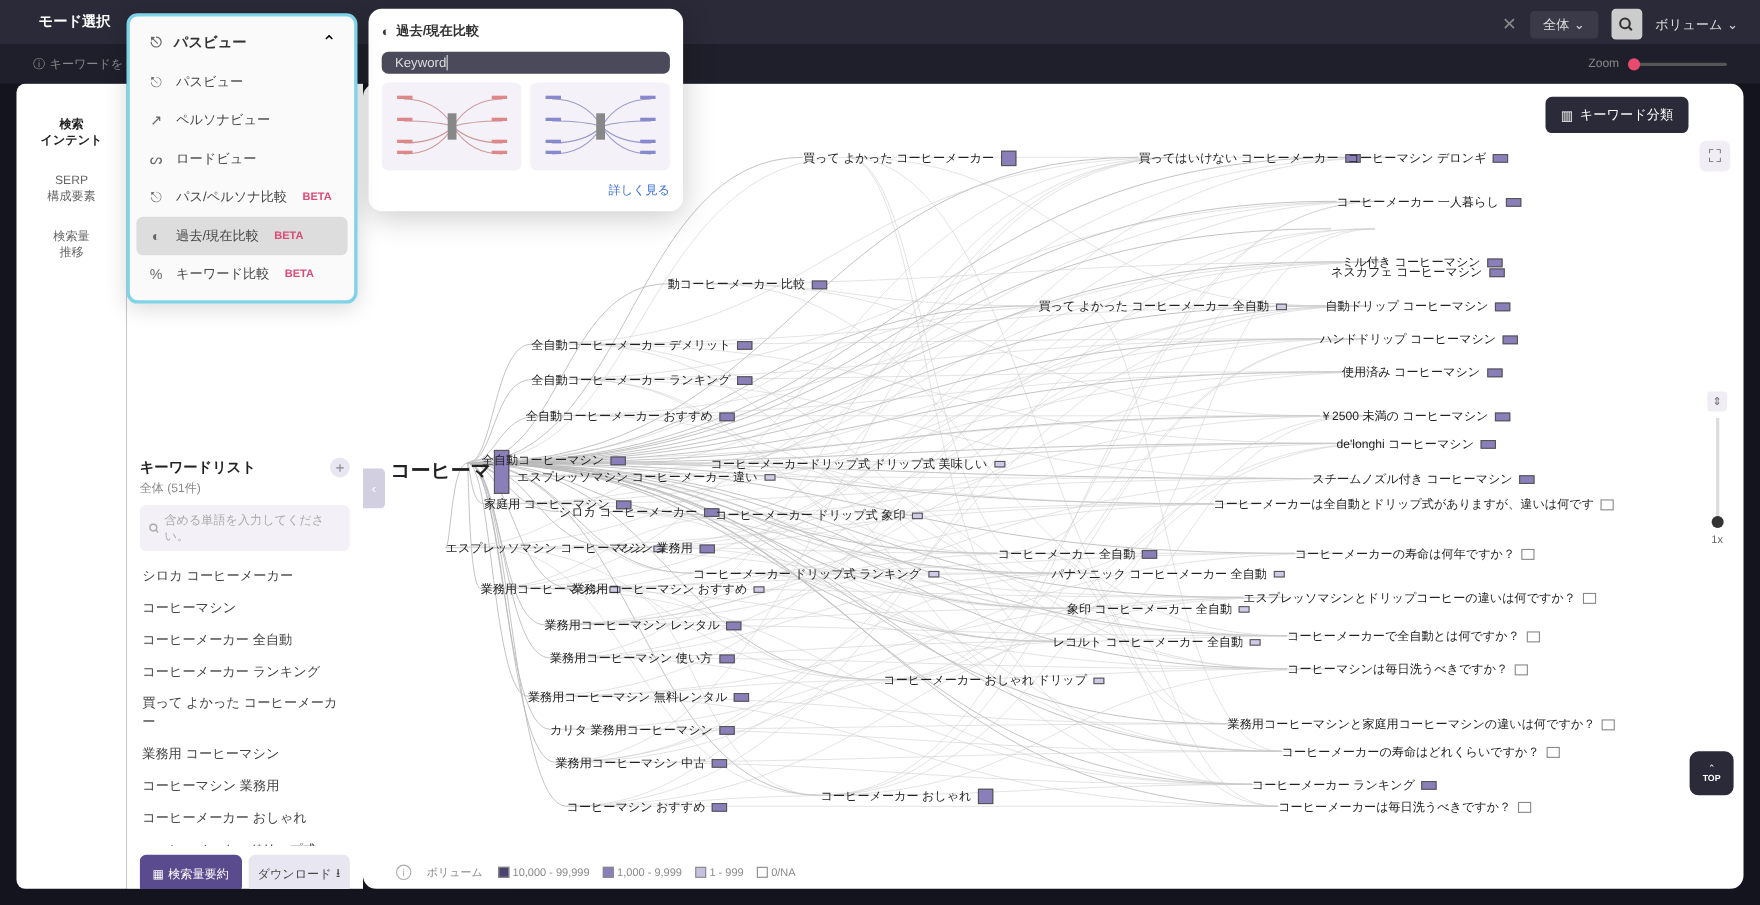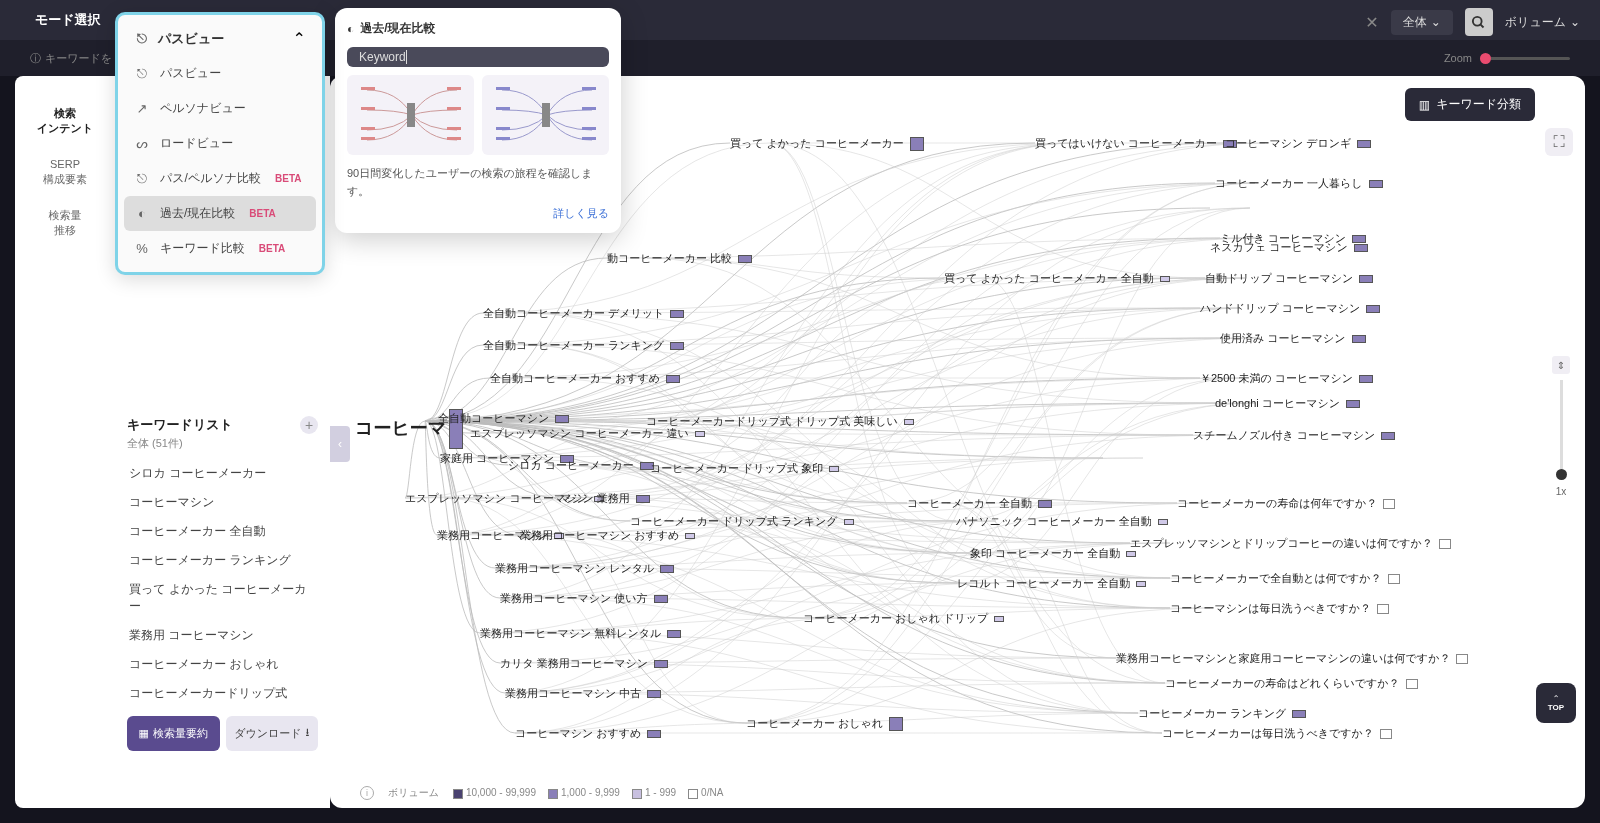--- a/index.html
+++ b/index.html
@@ -116,27 +116,35 @@
     <div class="lt-item">検索量<br>推移</div>
   </div>
 
 <div class="side-panel">
   <div class="kw-section">
     <div class="kw-title-row">
       <div class="kw-title">キーワードリスト</div>
       <div class="kw-add">+</div>
     </div>
     <div class="kw-sub">全体 (51件)</div>
+    <div class="kw-search">
+      <svg width="11" height="11" viewBox="0 0 24 24" fill="none" stroke="#aaa" stroke-width="3">
+          <circle cx="10" cy="10" r="7"></circle>
+          <line x1="20" y1="20" x2="15" y2="15"></line>
+        </svg>
+      <span>含める単語を入力してください。</span>
+    </div>
     <div class="kw-list" id="kw-list">
         <div class="kw-item">シロカ コーヒーメーカー</div>
         <div class="kw-item">コーヒーマシン</div>
         <div class="kw-item">コーヒーメーカー 全自動</div>
         <div class="kw-item">コーヒーメーカー ランキング</div>
         <div class="kw-item">買って よかった コーヒーメーカー</div>
         <div class="kw-item">業務用 コーヒーマシン</div>
+        <div class="kw-item">コーヒーマシン 業務用</div>
         <div class="kw-item">コーヒーメーカー おしゃれ</div>
         <div class="kw-item">コーヒーメーカードリップ式</div>
       </div>
     <div class="kw-btns">
       <div class="kw-btn primary">
         <span>▦</span>
         <span>検索量要約</span>
       </div>
       <div class="kw-btn secondary">
         <span>ダウンロード</span>
@@ -230,21 +238,20 @@
             <rect x="14" y="62" width="14" height="3"></rect>
             <rect x="100" y="12" width="14" height="3"></rect>
             <rect x="100" y="32" width="14" height="3"></rect>
             <rect x="100" y="52" width="14" height="3"></rect>
             <rect x="100" y="62" width="14" height="3"></rect>
           </g>
           <rect x="60" y="28" width="8" height="24" fill="#888"></rect>
         </svg>
     </div>
   </div>
-  <div class="tc-desc">90日間変化したユーザーの検索の旅程を確認します。</div>
   <div class="tc-link">詳しく見る</div>
 </div>
 
 <div class="canvas">
   <div class="collapse-btn">‹</div>
   <div class="canvas-btn-tr">
     <span>▥</span>
     <span>キーワード分類</span>
   </div>
   <div class="fullscreen-btn">⛶</div>
@@ -447,30 +454,31 @@
       <div class="node-label" style="left: 885px; top: 100px;"><span>コーヒーメーカー 一人暮らし</span> <span class="node-box sm"></span></div>
       <div class="node-label" style="left: 880px; top: 125px; margin-top: 39px;"><span>ネスカフェ コーヒーマシン</span> <span class="node-box sm"></span></div>
       <div class="node-label" style="left: 890px; top: 155px;"><span>ミル付き コーヒーマシン</span> <span class="node-box sm"></span></div>
       <div class="node-label" style="left: 277px; top: 175px;"><span>動コーヒーメーカー 比較</span> <span class="node-box sm"></span></div>
       <div class="node-label" style="left: 614px; top: 195px;"><span>買って よかった コーヒーメーカー 全自動</span> <span class="node-box tiny"></span></div>
       <div class="node-label" style="left: 875px; top: 195px;"><span>自動ドリップ コーヒーマシン</span> <span class="node-box sm"></span></div>
       <div class="node-label" style="left: 153px; top: 230px;"><span>全自動コーヒーメーカー デメリット</span> <span class="node-box sm"></span></div>
       <div class="node-label" style="left: 870px; top: 225px;"><span>ハンドドリップ コーヒーマシン</span> <span class="node-box sm"></span></div>
       <div class="node-label" style="left: 153px; top: 262px;"><span>全自動コーヒーメーカー ランキング</span> <span class="node-box sm"></span></div>
       <div class="node-label" style="left: 890px; top: 255px;"><span>使用済み コーヒーマシン</span> <span class="node-box sm"></span></div>
-      <div class="node-label" style="left: 160px; top: 295px;"><span>全自動コーヒーメーカー おすすめ</span> <span class="node-box sm"></span></div>
+      <div class="node-label" style="left: 148px; top: 295px;"><span>全自動コーヒーメーカー おすすめ</span> <span class="node-box sm"></span></div>
       <div class="node-label" style="left: 870px; top: 295px;"><span>￥2500 未満の コーヒーマシン</span> <span class="node-box sm"></span></div>
       <div class="node-label" style="left: 108px; top: 335px;"><span>全自動コーヒーマシン</span> <span class="node-box sm"></span></div>
       <div class="node-label" style="left: 316px; top: 338px;"><span>コーヒーメーカードリップ式 ドリップ式 美味しい</span> <span class="node-box tiny"></span></div>
       <div class="node-label" style="left: 885px; top: 320px;"><span>de'longhi コーヒーマシン</span> <span class="node-box sm"></span></div>
       <div class="node-label" style="left: 140px; top: 350px;"><span>エスプレッソマシン コーヒーメーカー 違い</span> <span class="node-box tiny"></span></div>
       <div class="node-label" style="left: 863px; top: 352px;"><span>スチームノズル付き コーヒーマシン</span> <span class="node-box sm"></span></div>
       <div class="node-label" style="left: 110px; top: 375px;"><span>家庭用 コーヒーマシン</span> <span class="node-box sm"></span></div>
       <div class="node-label" style="left: 178px; top: 382px;"><span>シロカ コーヒーメーカー</span> <span class="node-box sm"></span></div>
       <div class="node-label" style="left: 320px; top: 385px;"><span>コーヒーメーカー ドリップ式 象印</span> <span class="node-box tiny"></span></div>
+      <div class="node-label" style="left: 773px; top: 375px;"><span>コーヒーメーカーは全自動とドリップ式がありますが、違いは何です</span> <span class="node-box wh"></span></div>
       <div class="node-label" style="left: 75px; top: 415px;"><span>エスプレッソマシン コーヒーマシン</span> <span class="node-box tiny"></span></div>
       <div class="node-label" style="left: 230px; top: 415px;"><span>マシン 業務用</span> <span class="node-box sm"></span></div>
       <div class="node-label" style="left: 577px; top: 420px;"><span>コーヒーメーカー 全自動</span> <span class="node-box sm"></span></div>
       <div class="node-label" style="left: 847px; top: 420px; text-align: right;"><span>コーヒーメーカーの寿命は何年ですか？</span> <span class="node-box wh"></span></div>
       <div class="node-label" style="left: 300px; top: 438px;"><span>コーヒーメーカー ドリップ式 ランキング</span> <span class="node-box tiny"></span></div>
       <div class="node-label" style="left: 626px; top: 438px;"><span>パナソニック コーヒーメーカー 全自動</span> <span class="node-box tiny"></span></div>
       <div class="node-label" style="left: 107px; top: 452px;"><span>業務用コーヒーマシン</span> <span class="node-box tiny"></span></div>
       <div class="node-label" style="left: 190px; top: 452px;"><span>業務用コーヒーマシン おすすめ</span> <span class="node-box tiny"></span></div>
       <div class="node-label" style="left: 800px; top: 460px;"><span>エスプレッソマシンとドリップコーヒーの違いは何ですか？</span> <span class="node-box wh"></span></div>
       <div class="node-label" style="left: 640px; top: 470px;"><span>象印 コーヒーメーカー 全自動</span> <span class="node-box tiny"></span></div>

